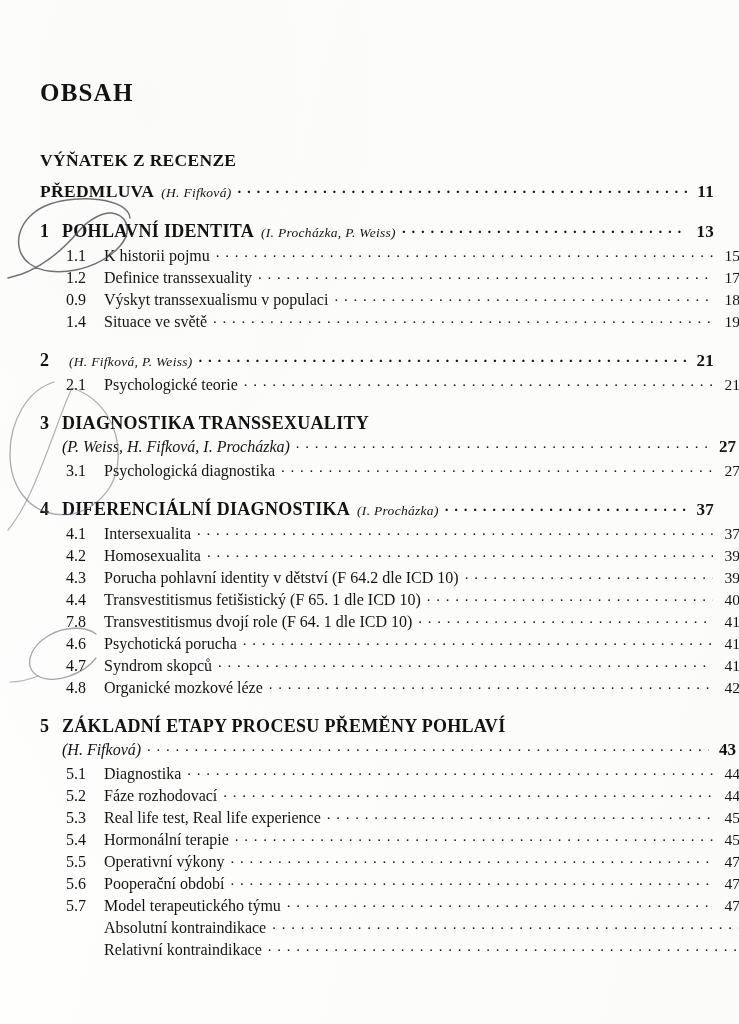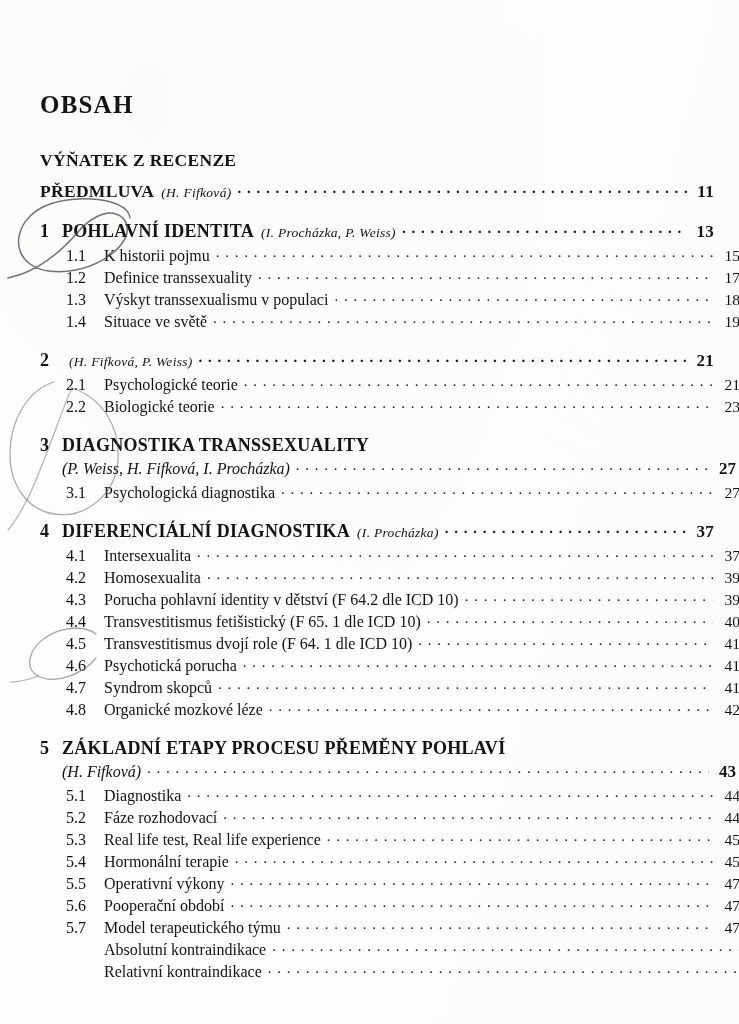--- a/index.html
+++ b/index.html
@@ -28,21 +28,21 @@
     z-index: 0;
   }
   .content {
     position: relative;
     z-index: 2;
   }
 
   .doc-title {
     position: absolute;
     left: 40px;
-    top: 91px;
+    top: 79px;
     font-size: 25px;
     font-weight: bold;
     letter-spacing: 1.2px;
   }
 
   .toc {
     position: absolute;
     left: 40px;
     top: 148px;
     width: 674px;
@@ -203,21 +203,21 @@
           <span class="leader"></span>
           <span class="pageno">15</span>
         </div>
         <div class="row level-sub">
           <span class="num">1.2</span>
           <span class="label">Definice transsexuality</span>
           <span class="leader"></span>
           <span class="pageno">17</span>
         </div>
         <div class="row level-sub">
-          <span class="num">1.3</span>
+          <span class="num">0.9</span>
           <span class="label">Výskyt transsexualismu v populaci</span>
           <span class="leader"></span>
           <span class="pageno">18</span>
         </div>
         <div class="row level-sub">
           <span class="num">1.4</span>
           <span class="label">Situace ve světě</span>
           <span class="leader"></span>
           <span class="pageno">19</span>
         </div>
@@ -225,26 +225,20 @@
           <span class="num">2</span>
           <span class="author">(H. Fifková, P. Weiss)</span>
           <span class="leader"></span>
           <span class="pageno">21</span>
         </div>
         <div class="row level-sub">
           <span class="num">2.1</span>
           <span class="label">Psychologické teorie</span>
           <span class="leader"></span>
           <span class="pageno">21</span>
-        </div>
-        <div class="row level-sub">
-          <span class="num">2.2</span>
-          <span class="label">Biologické teorie</span>
-          <span class="leader"></span>
-          <span class="pageno">23</span>
         </div>
         <div class="row level-chapter-head no-leader">
           <span class="num">3</span>
           <span class="label">DIAGNOSTIKA TRANSSEXUALITY</span>
           <span class="leader"></span>
           <span class="pageno"></span>
         </div>
         <div class="row level-chapter-author">
           <span class="author">(P. Weiss, H. Fifková, I. Procházka)</span>
           <span class="leader"></span>
@@ -281,21 +275,21 @@
           <span class="leader"></span>
           <span class="pageno">39</span>
         </div>
         <div class="row level-sub">
           <span class="num">4.4</span>
           <span class="label">Transvestitismus fetišistický (F 65. 1 dle ICD 10)</span>
           <span class="leader"></span>
           <span class="pageno">40</span>
         </div>
         <div class="row level-sub">
-          <span class="num">4.5</span>
+          <span class="num">7.8</span>
           <span class="label">Transvestitismus dvojí role (F 64. 1 dle ICD 10)</span>
           <span class="leader"></span>
           <span class="pageno">41</span>
         </div>
         <div class="row level-sub">
           <span class="num">4.6</span>
           <span class="label">Psychotická porucha</span>
           <span class="leader"></span>
           <span class="pageno">41</span>
         </div>

